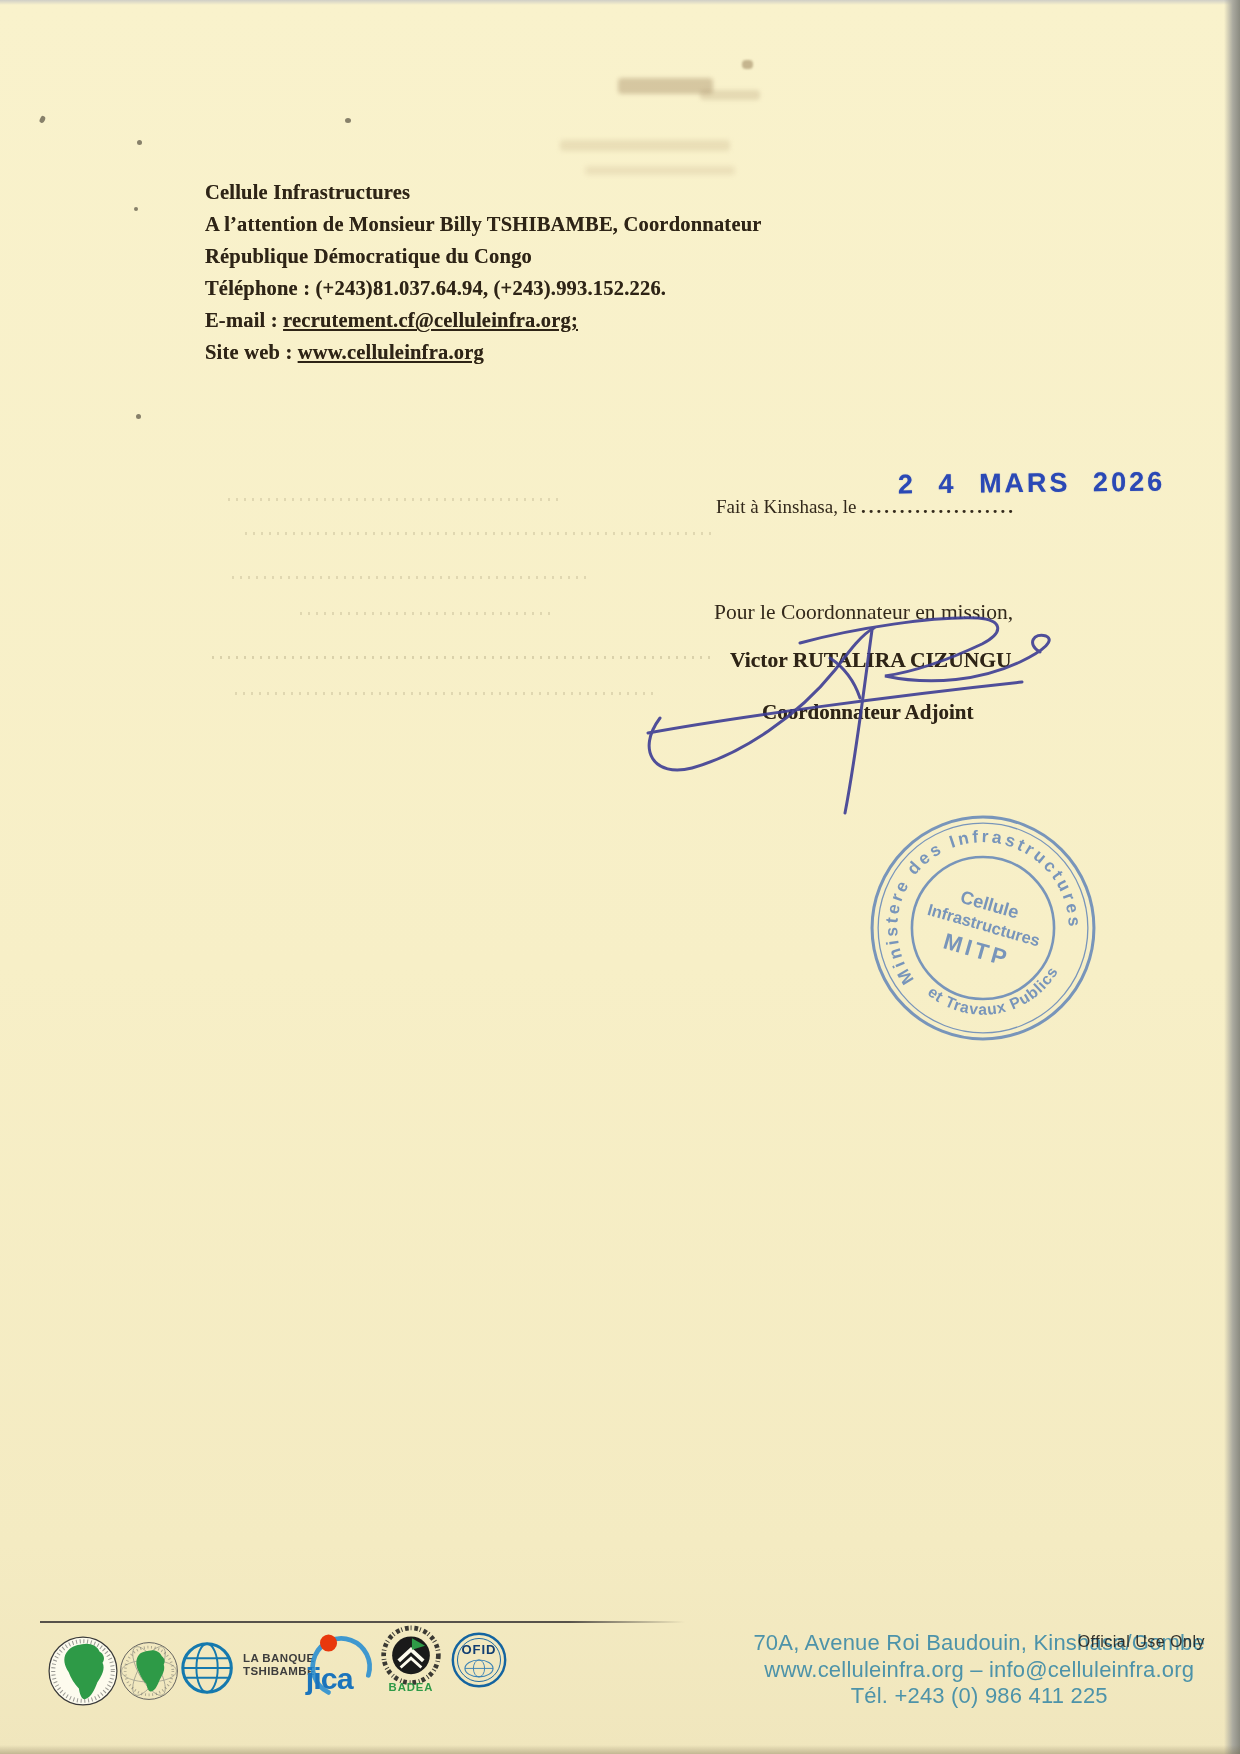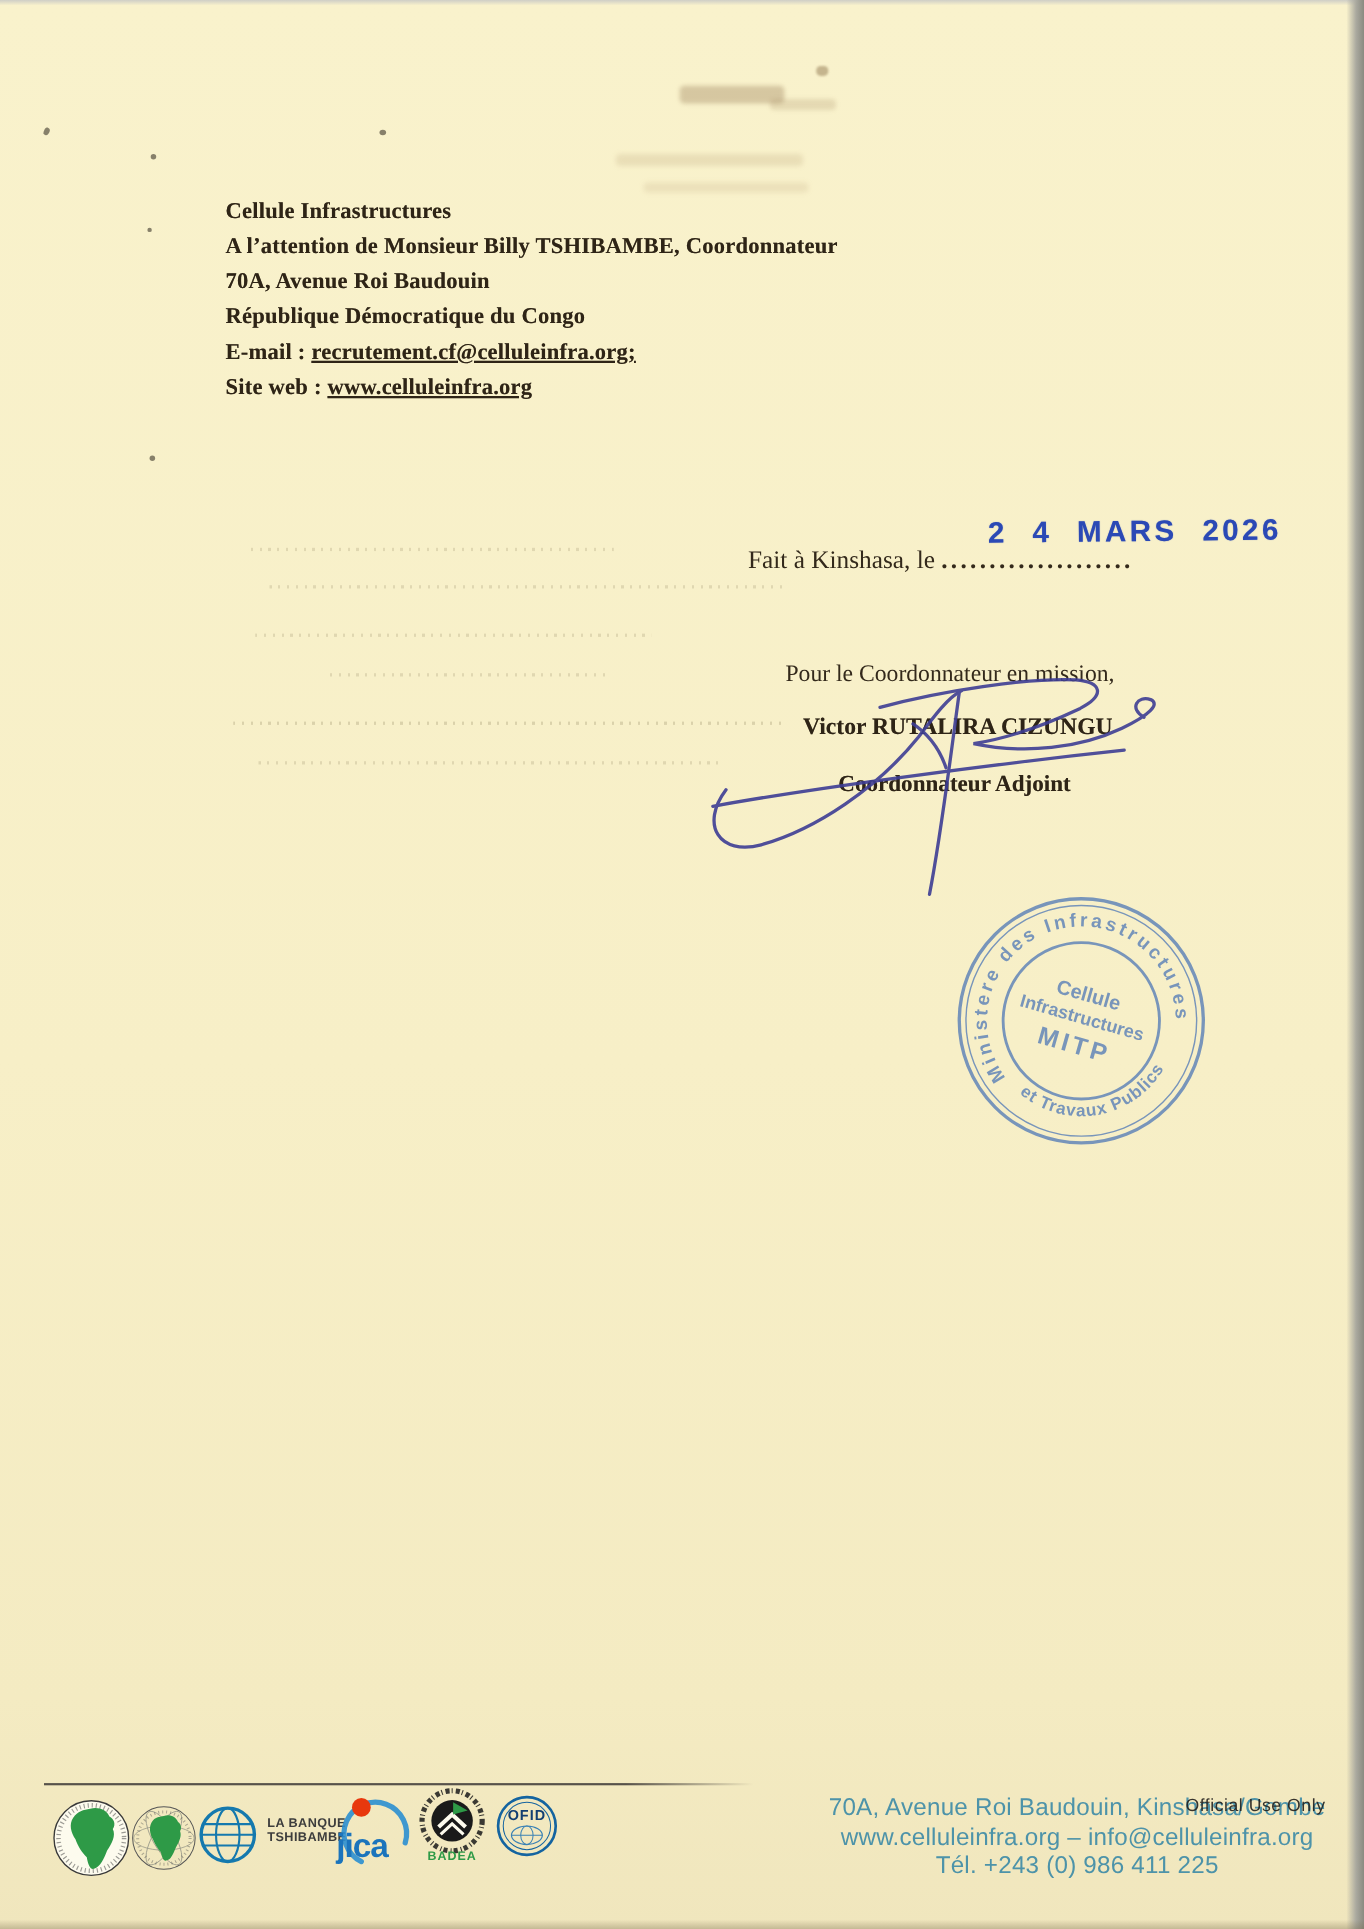--- a/index.html
+++ b/index.html
@@ -20,21 +20,21 @@
   .edge-bottom{position:absolute;left:0;bottom:0;width:100%;height:9px;
     background:linear-gradient(0deg,rgba(120,108,78,.38),rgba(120,108,78,0));}
 
   
   .header-block{position:absolute;left:205px;top:176px;color:#2e2416;
     font-weight:700;font-size:20.5px;line-height:32px;letter-spacing:.2px;
     text-shadow:0 0 .6px rgba(46,36,22,.55);}
   .header-block .ul{text-decoration:underline;}
 
   
-  .fait-line{position:absolute;left:680px;top:496px;font-size:23px;color:#33291b;}
+  .fait-line{position:absolute;left:716px;top:496px;font-size:19px;color:#33291b;}
   .fait-line .dots{letter-spacing:3px;font-weight:700;}
   .date-stamp{
     position:absolute;left:898px;top:468px;
     font-family:"Liberation Sans",sans-serif;font-weight:700;font-size:27px;
     letter-spacing:3px;word-spacing:12px;color:#2b49b5;
     transform:rotate(-.6deg);text-shadow:0 0 1px rgba(43,73,181,.5);
   }
   .pour-line{position:absolute;left:714px;top:600px;font-size:21.5px;color:#33291b;}
   .sig-name{position:absolute;left:730px;top:648px;font-size:21.5px;font-weight:700;color:#2e2416;
     text-shadow:0 0 .6px rgba(46,36,22,.5);}
@@ -84,22 +84,22 @@
     <div class="speck" style="left:137px;top:140px;width:5px;height:5px;"></div>
     <div class="speck" style="left:40px;top:116px;width:5px;height:7px;border-radius:40% 60% 60% 40%;transform:rotate(25deg);"></div>
     <div class="speck" style="left:345px;top:118px;width:6px;height:5px;"></div>
     <div class="speck" style="left:134px;top:207px;width:4px;height:4px;"></div>
     <div class="speck" style="left:136px;top:414px;width:5px;height:5px;"></div>
   </div>
 
   <div class="header-block">
     <div>Cellule Infrastructures</div>
     <div>A l’attention de Monsieur Billy TSHIBAMBE, Coordonnateur</div>
-    <div>70A, Avenue Roi Baudouin</div>
     <div>République Démocratique du Congo</div>
+    <div>Téléphone : (+243)81.037.64.94, (+243).993.152.226.</div>
     <div><span>E-mail : </span><span class="ul">recrutement.cf@celluleinfra.org;</span></div>
     <div><span>Site web : </span><span class="ul">www.celluleinfra.org</span></div>
   </div>
 
   <div class="fait-line">
     <span>Fait à Kinshasa, le </span><span class="dots">....................</span>
   </div>
   <div class="date-stamp">2 4 MARS 2026</div>
 
   <div class="pour-line">Pour le Coordonnateur en mission,</div>

